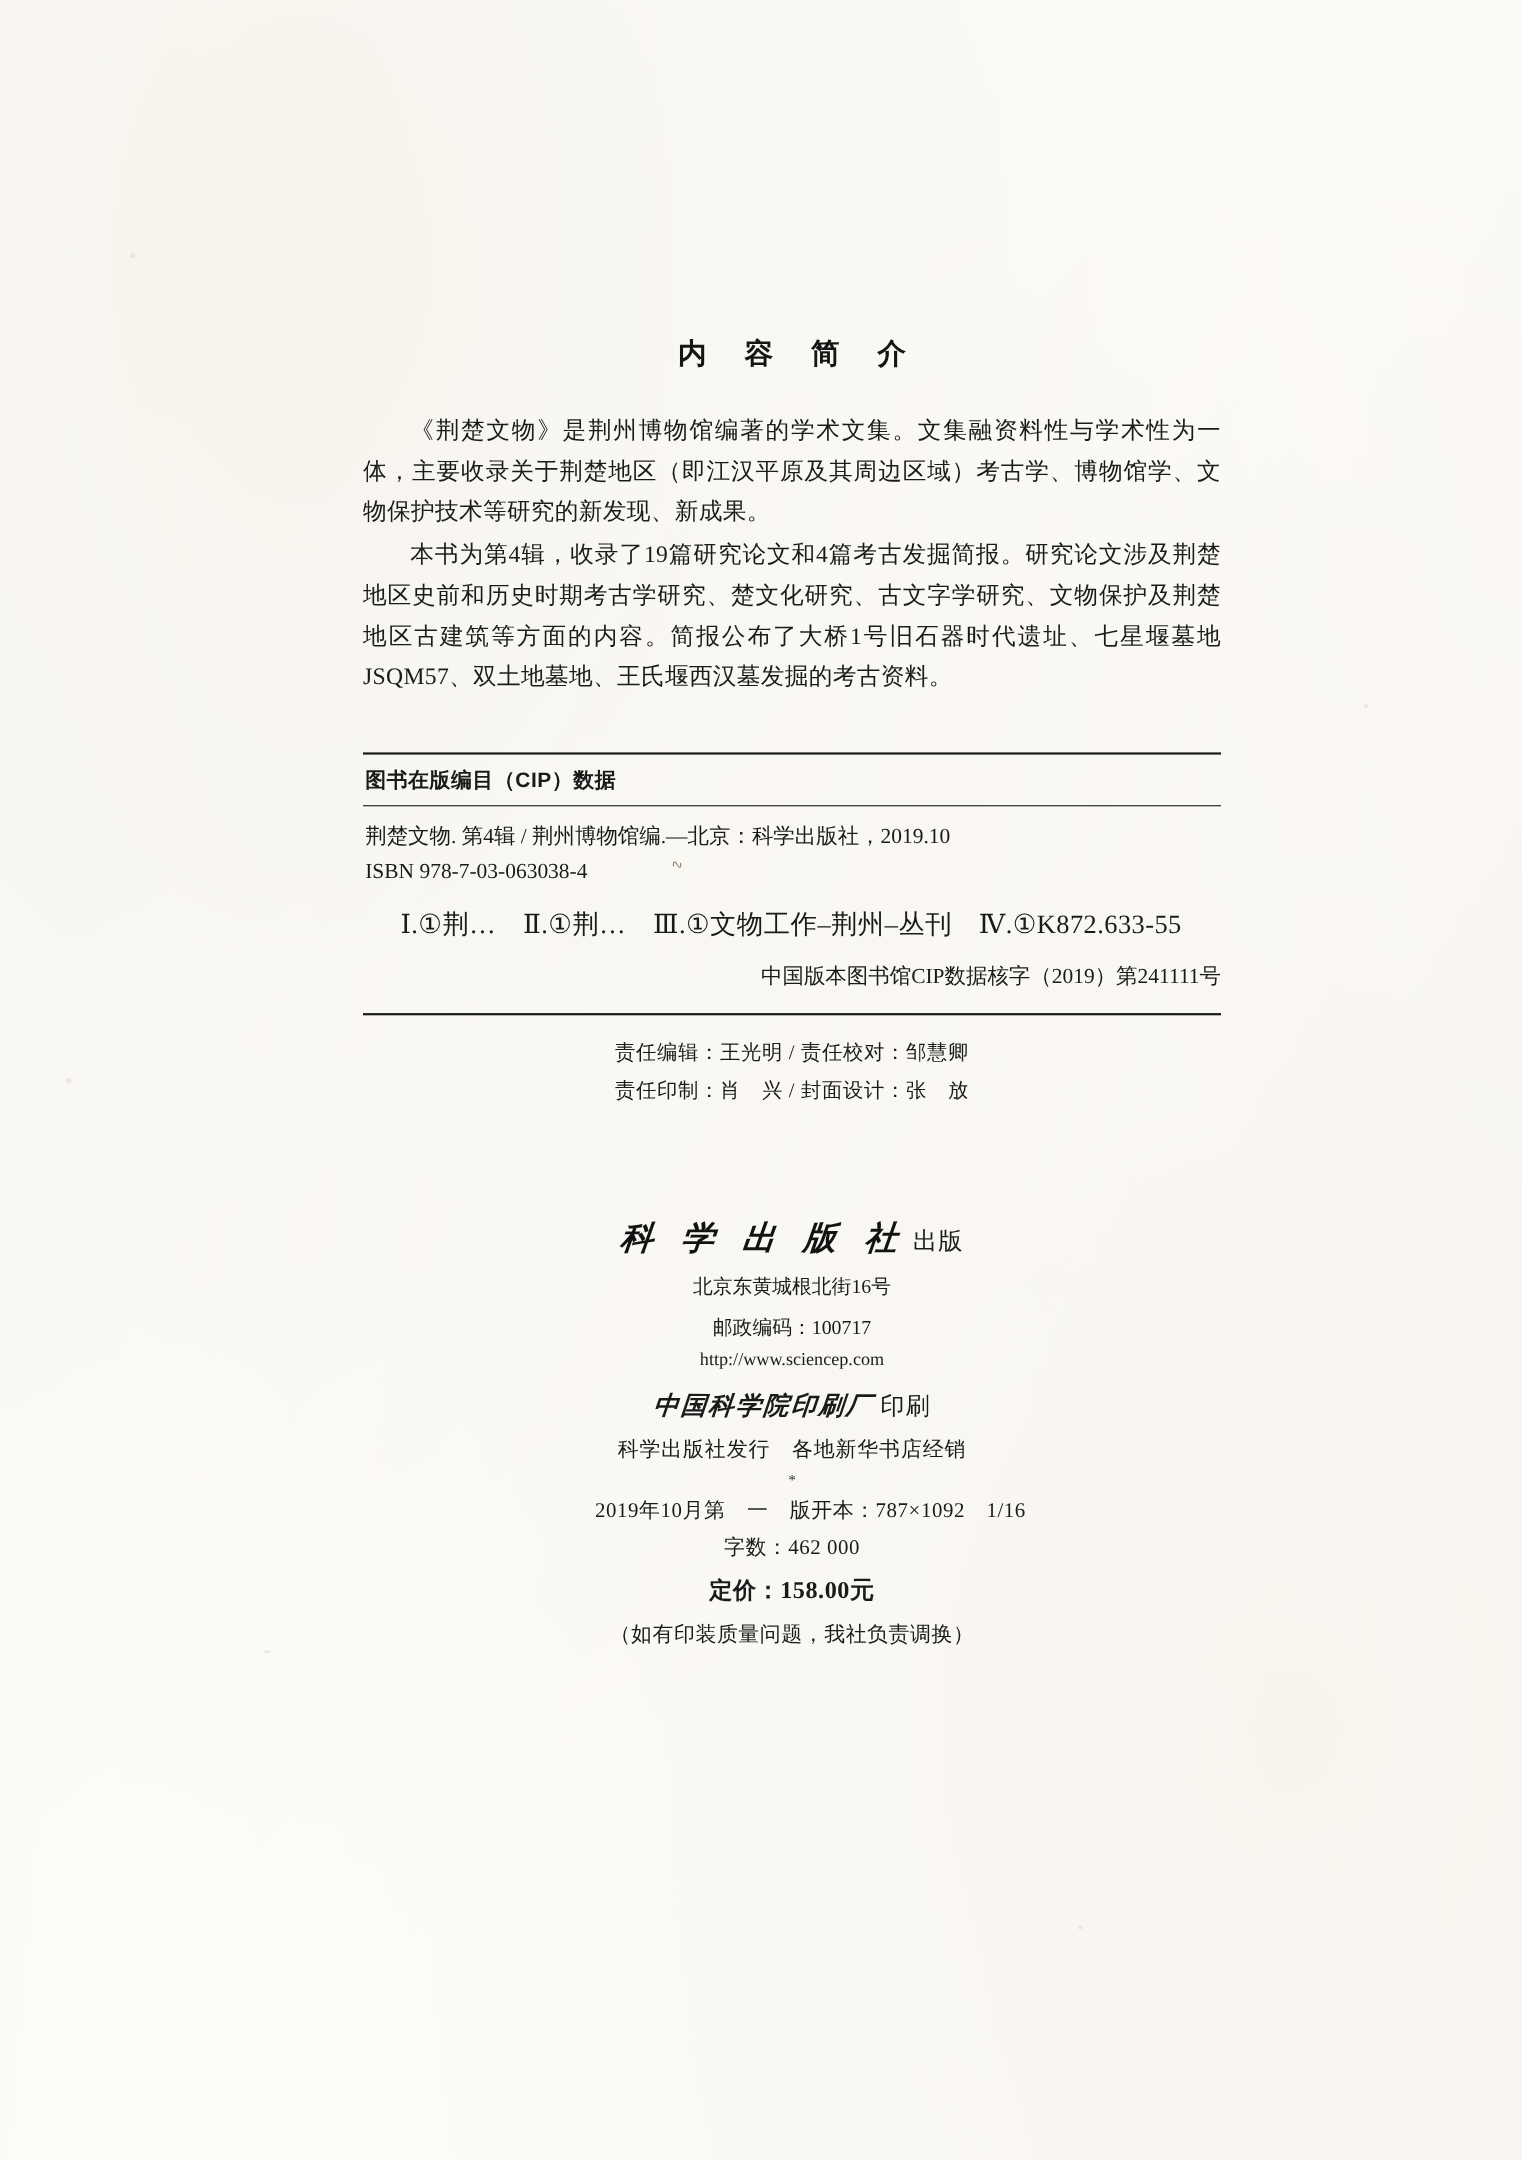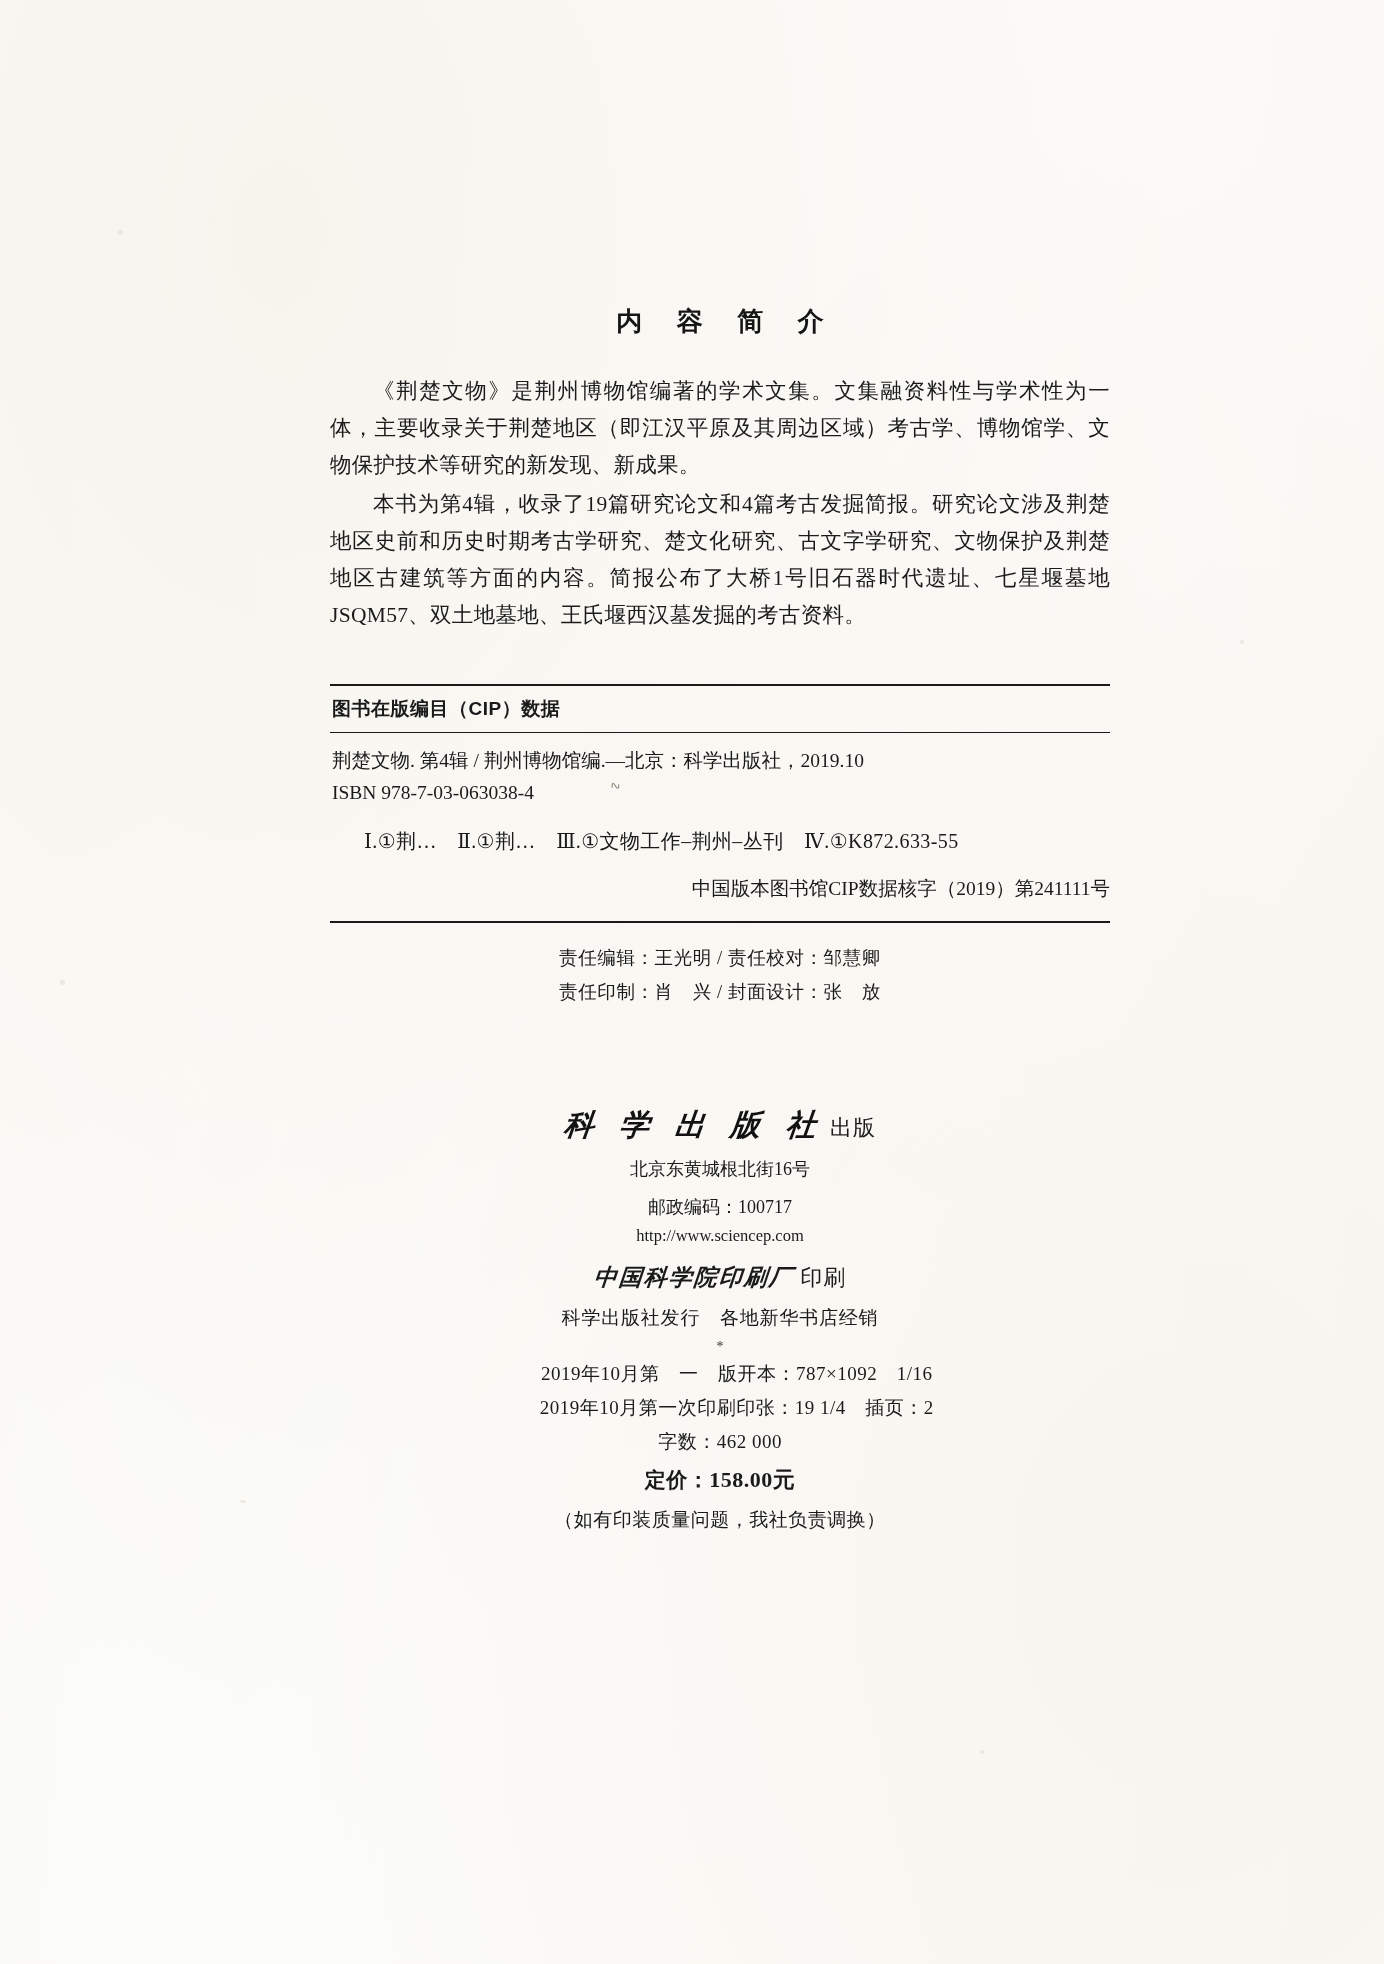--- a/index.html
+++ b/index.html
@@ -72,21 +72,21 @@
     font-weight: bold;
     margin: 10px 0 10px 2px;
     letter-spacing: .5px;
   }
   .cip-body {
     font-size: 19.5px;
     line-height: 32px;
     margin: 12px 0 14px 2px;
   }
   .cip-class {
-    font-size: 20px;
+    font-size: 24px;
     line-height: 32px;
     margin: 16px 0 16px 34px;
     letter-spacing: .4px;
   }
   .cip-verify {
     font-size: 19.5px;
     line-height: 32px;
     margin: 14px 0 16px 2px;
     text-align: right;
   }
@@ -229,23 +229,20 @@
       </div>
 
       <div class="dist">科学出版社发行　各地新华书店经销</div>
       <div class="star">*</div>
 
       <div class="spec">
         <div>
           <span class="col-a">2019年10月第　一　版</span><span class="col-b">开本：787×1092　1/16</span>
         </div>
         <div>
-          <span class="col-a">2019年10月第一次印刷</span><span class="col-b">印张：19 1/4　插页：2</span>
-        </div>
-        <div>
           <span class="col-b">字数：462 000</span>
         </div>
       </div>
 
       <div class="price">
         <span>定价：</span><span class="num">158.00元</span>
       </div>
 
       <div class="note">（如有印装质量问题，我社负责调换）</div>
     </div>

